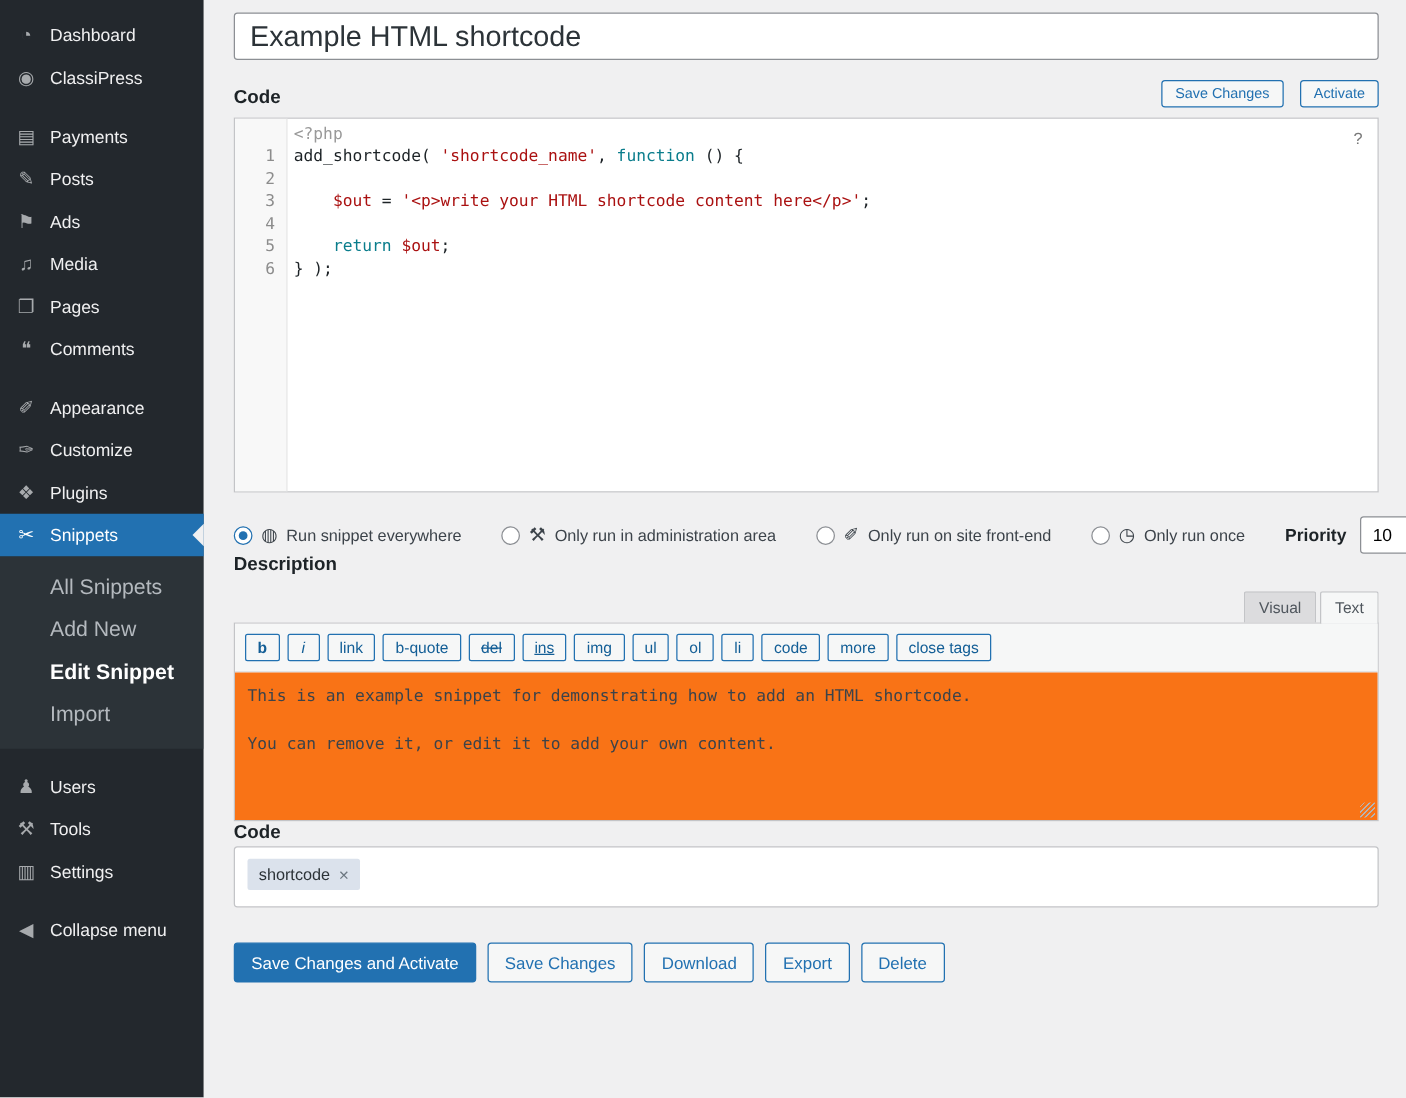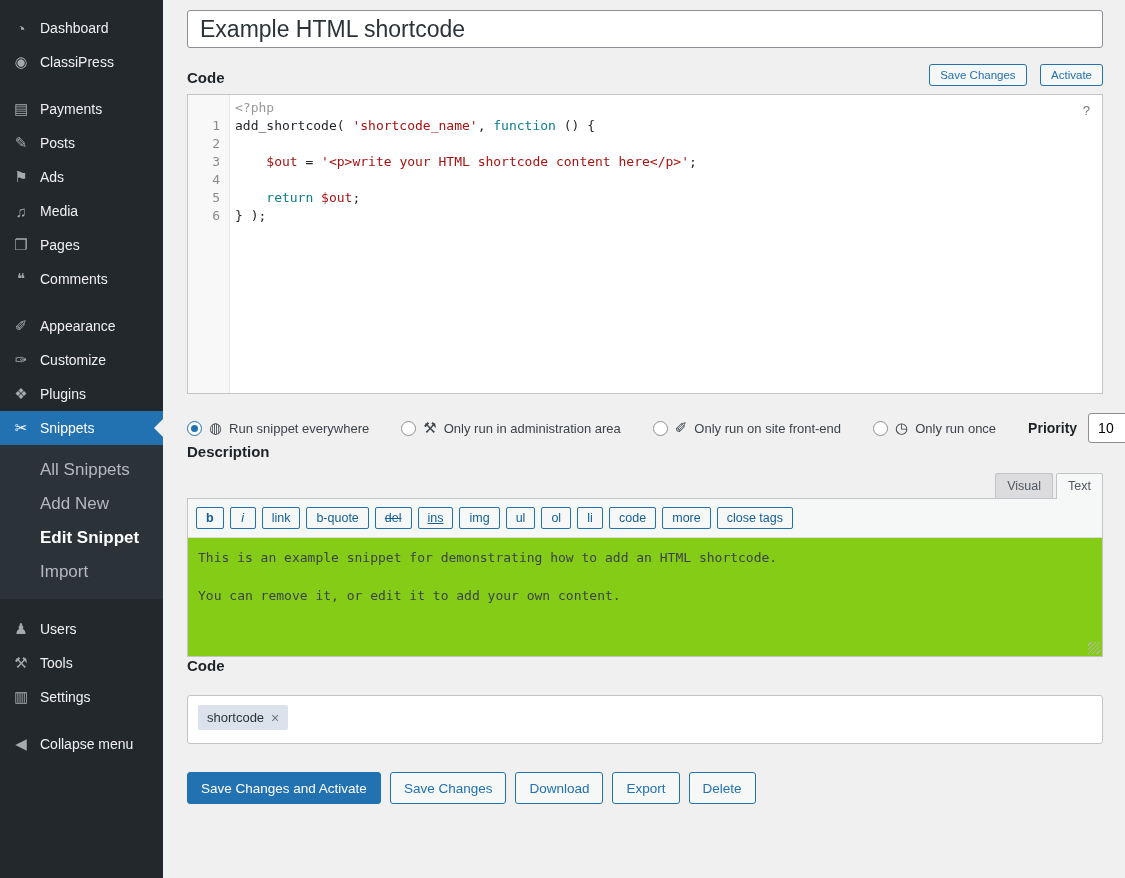--- a/index.html
+++ b/index.html
@@ -82,28 +82,28 @@
           background:#dcdcde;color:#50575e;position:relative;top:1px}
   .ed-tab.active{background:#f6f7f7;z-index:2}
   .editor-frame{position:relative;border:1px solid #c3c4c7;background:#fff}
   .quicktags{display:flex;flex-wrap:wrap;gap:6px;padding:8px;background:#f6f7f7;
              border-bottom:1px solid #dcdcde}
   .qt-btn{font-family:inherit;font-size:12.5px;padding:3px 9px;min-width:26px;cursor:pointer;
           background:#f6f7f7;border:1px solid var(--accent-blue);border-radius:2px;color:#135e96}
   .qt-b{font-weight:700}.qt-i{font-style:italic}.qt-link{}
   .qt-del{text-decoration:line-through}.qt-ins{text-decoration:underline}
   .desc-textarea{display:block;width:100%;height:118px;border:none;outline:none;resize:none;
-                 padding:11px 10px;background:#84cc16;color:#3c434a;line-height:1.45;
+                 padding:11px 10px;background:#f97316;color:#3c434a;line-height:1.45;
                  font-family:"DejaVu Sans Mono",monospace;font-size:13px}
   .editor-frame::after{content:"";position:absolute;right:2px;bottom:2px;width:12px;height:12px;
                  background:repeating-linear-gradient(135deg,transparent 0 2px,#b5b5b5 2px 3px)}
 
   
   .tags-heading{margin-top:26px}
-  .tags-box{margin-top:21px;min-height:49px;background:#fff;border:1px solid #c3c4c7;
+  .tags-box{margin-top:3px;min-height:49px;background:#fff;border:1px solid #c3c4c7;
             border-radius:3px;padding:9px 10px}
   .tag-chip{display:inline-flex;align-items:center;gap:7px;background:#dbe2ec;border-radius:2px;
             padding:5px 9px;font-size:13px;color:#2c3338}
   .tag-x{color:#6c7781;font-size:14px;cursor:pointer;line-height:1}
 
   
   .bottom-actions{display:flex;gap:9px;margin-top:28px}
   .btn{font-family:inherit;font-size:13.5px;height:32px;padding:0 13px;border-radius:3px;cursor:pointer}
   .btn-primary{background:var(--accent-blue);border:1px solid var(--accent-blue);color:#fff}
   .btn-secondary{background:#f6f7f7;border:1px solid var(--accent-blue);color:var(--accent-blue)}

